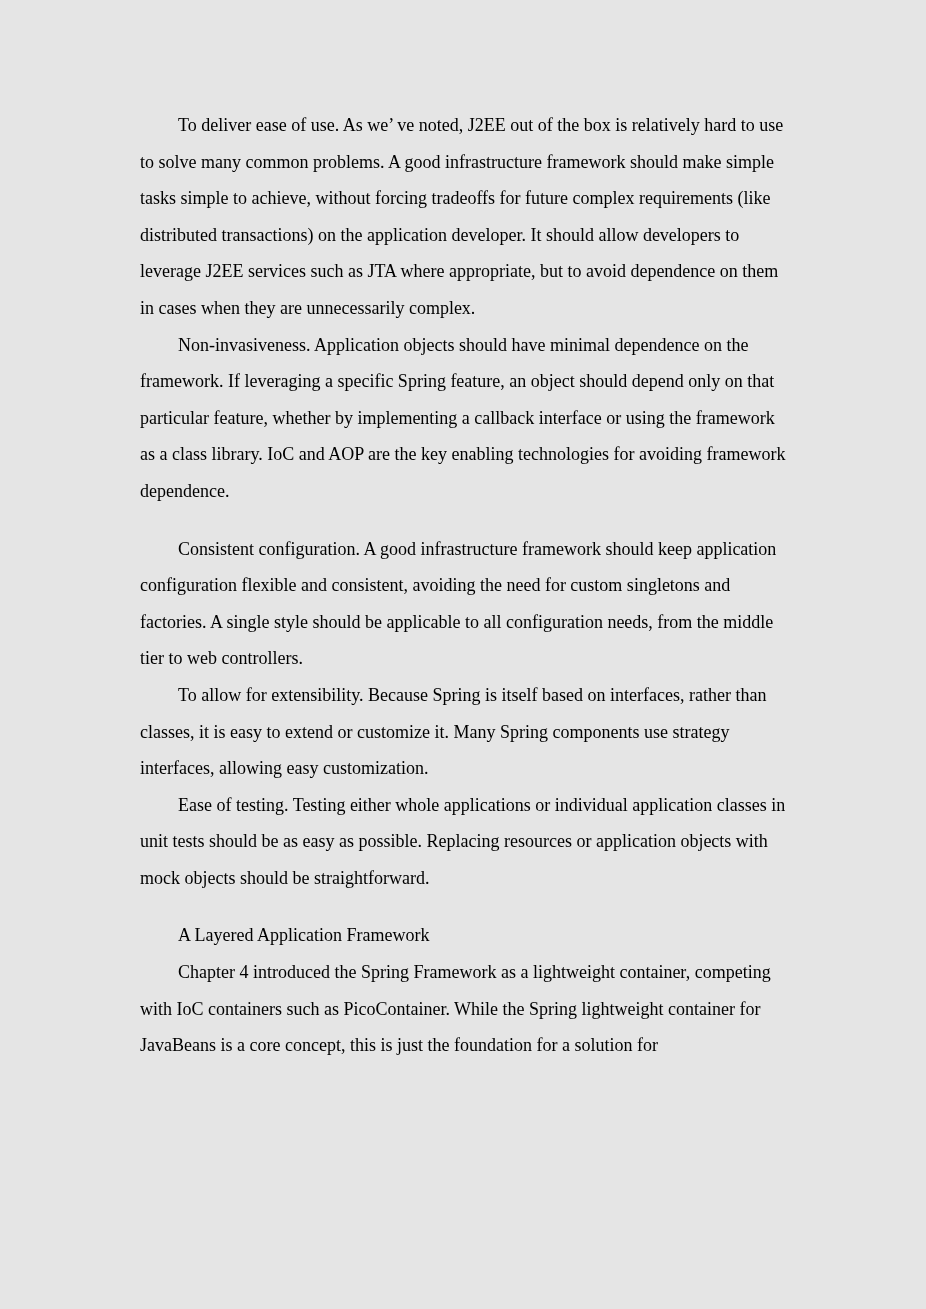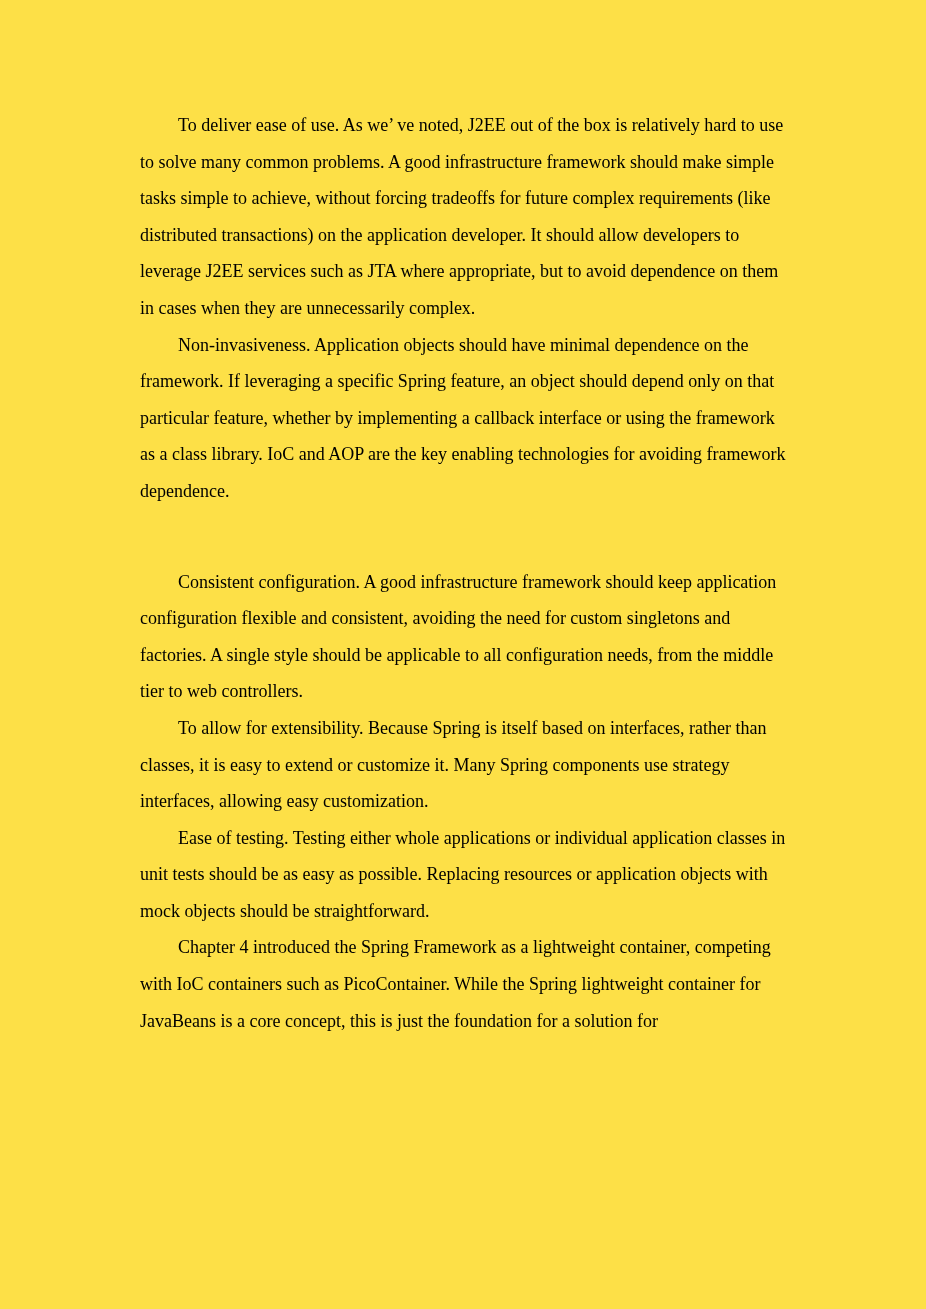--- a/index.html
+++ b/index.html
@@ -7,39 +7,40 @@
   body {
     width: 926px;
     height: 1309px;
     font-family: "Liberation Serif", "DejaVu Serif", serif;
     color: #000000;
     overflow: hidden;
   }
   .page {
     width: 926px;
     height: 1309px;
-    background: #fde047;
+    background: #e5e5e5;
     padding: 107px 140px 0 140px;
     overflow: hidden;
     font-family: Liberation Serif, serif;
   }
   .para {
     font-size: 18px;
     line-height: 36.6px;
     text-indent: 38px;
     text-align: left;
     color: #000000;
   }
   .gap-before {
-    margin-top: 54px;
+    margin-top: 21px;
   }
 </style>
 </head>
 <body>
 
 <div class="page">
   <p class="para">To deliver ease of use. As we’ ve noted, J2EE out of the box is relatively hard to use to solve many common problems. A good infrastructure framework should make simple tasks simple to achieve, without forcing tradeoffs for future complex requirements (like distributed transactions) on the application developer. It should allow developers to leverage J2EE services such as JTA where appropriate, but to avoid dependence on them in cases when they are unnecessarily complex.</p>
   <p class="para">Non-invasiveness. Application objects should have minimal dependence on the framework. If leveraging a specific Spring feature, an object should depend only on that particular feature, whether by implementing a callback interface or using the framework as a class library. IoC and AOP are the key enabling technologies for avoiding framework dependence.</p>
   <p class="para gap-before">Consistent configuration. A good infrastructure framework should keep application configuration flexible and consistent, avoiding the need for custom singletons and factories. A single style should be applicable to all configuration needs, from the middle tier to web controllers.</p>
   <p class="para">To allow for extensibility. Because Spring is itself based on interfaces, rather than classes, it is easy to extend or customize it. Many Spring components use strategy interfaces, allowing easy customization.</p>
   <p class="para">Ease of testing. Testing either whole applications or individual application classes in unit tests should be as easy as possible. Replacing resources or application objects with mock objects should be straightforward.</p>
+  <p class="para gap-before">A Layered Application Framework</p>
   <p class="para">Chapter 4 introduced the Spring Framework as a lightweight container, competing with IoC containers such as PicoContainer. While the Spring lightweight container for JavaBeans is a core concept, this is just the foundation for a solution for</p>
 </div>
 
 </body></html>

